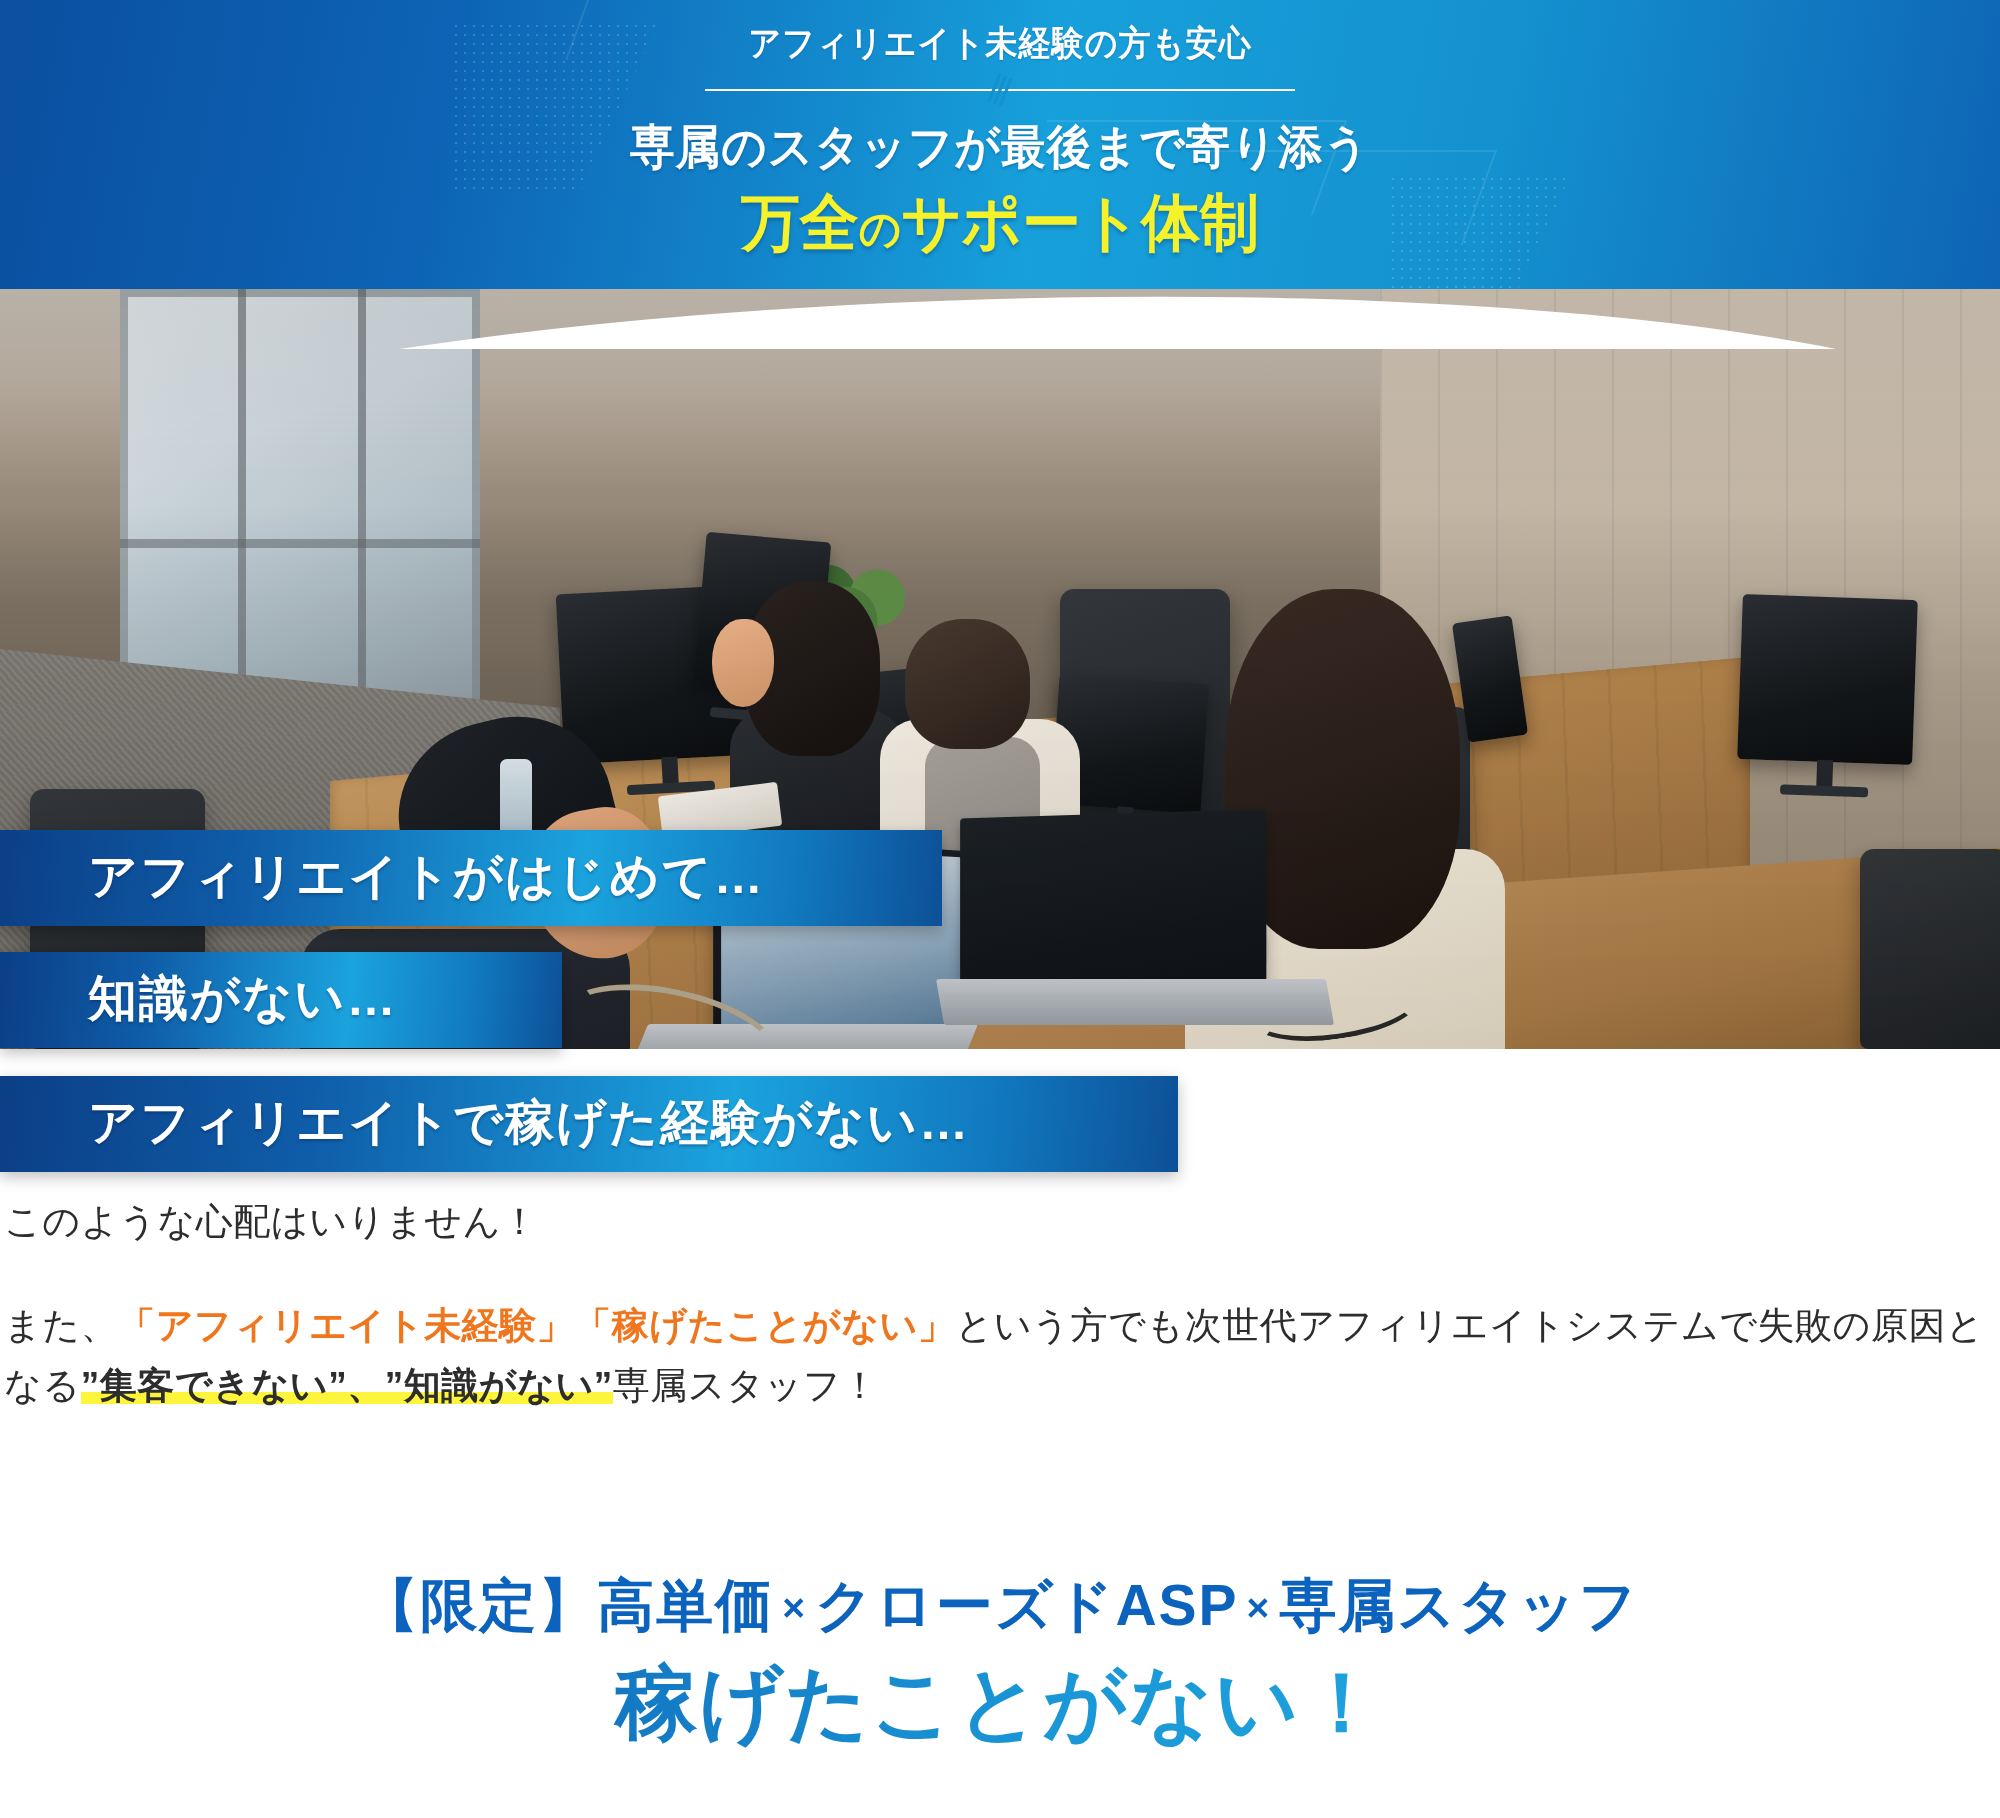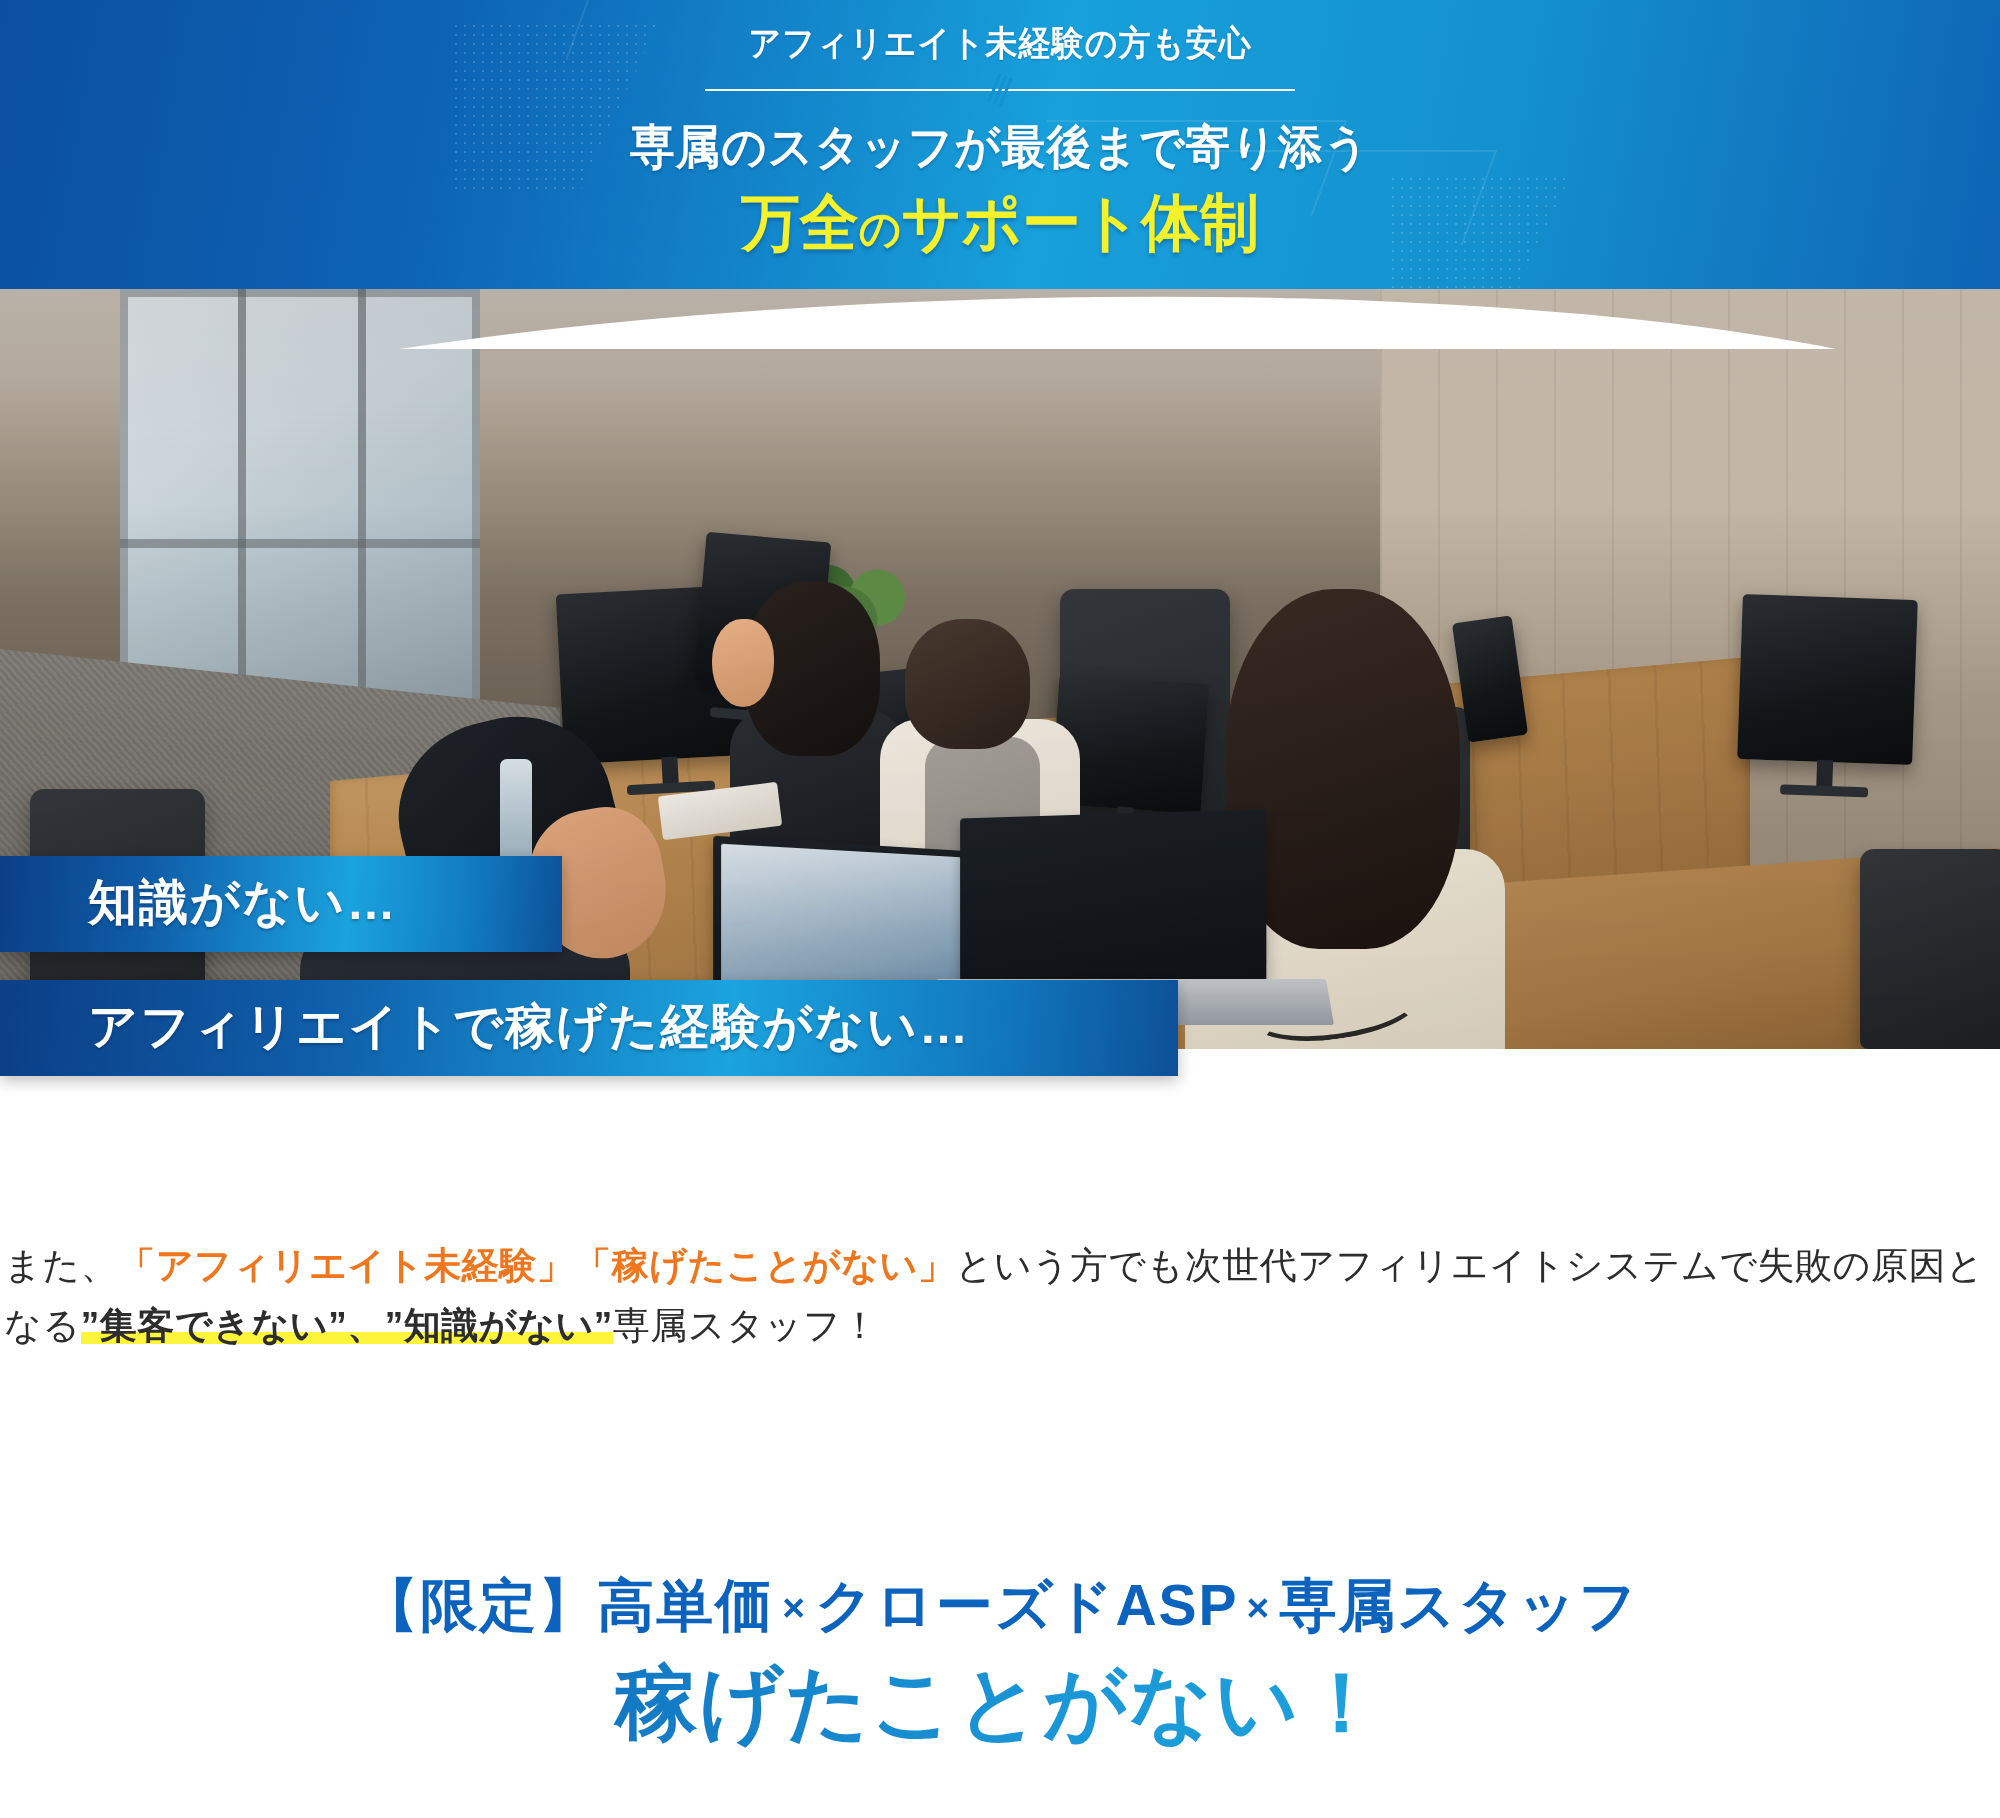--- a/index.html
+++ b/index.html
@@ -451,25 +451,27 @@
     <div class="laptop-base lt2-b"></div>
 
     <div class="prop bottle"></div>
     <div class="prop papers"></div>
     <div class="prop cable1"></div>
     <div class="prop cable2"></div>
     <div class="shade"></div>
   </div>
 
   <div class="bars">
+    <div class="bar bar-1">アフィリエイトがはじめて…</div>
     <div class="bar bar-2">知識がない…</div>
     <div class="bar bar-3">アフィリエイトで稼げた経験がない…</div>
   </div>
 
   <div class="copy">
+    <p>このような心配はいりません！</p>
     <div class="gap"></div>
     <p><span>また、</span><span class="em-orange">「アフィリエイト未経験」「稼げたことがない」</span><span>という方でも次世代アフィリエイトシステムで失敗の原因となる</span><span class="hl-yellow">”集客できない”、”知識がない”</span><span>専属スタッフ！</span></p>
   </div>
 
   <div class="cta">
     <div class="cta-line1"><span>【限定】高単価</span><span class="x">×</span><span>クローズドASP</span><span class="x">×</span><span>専属スタッフ</span></div>
     <div class="cta-line2">稼げたことがない！</div>
   </div>
 
 </div>

